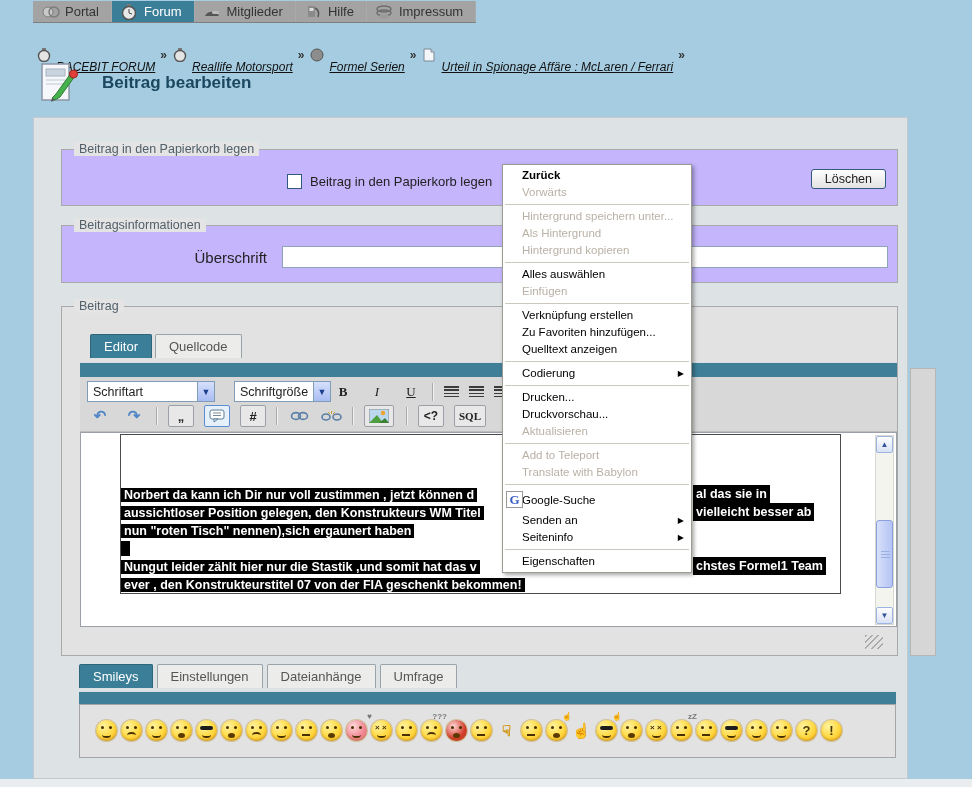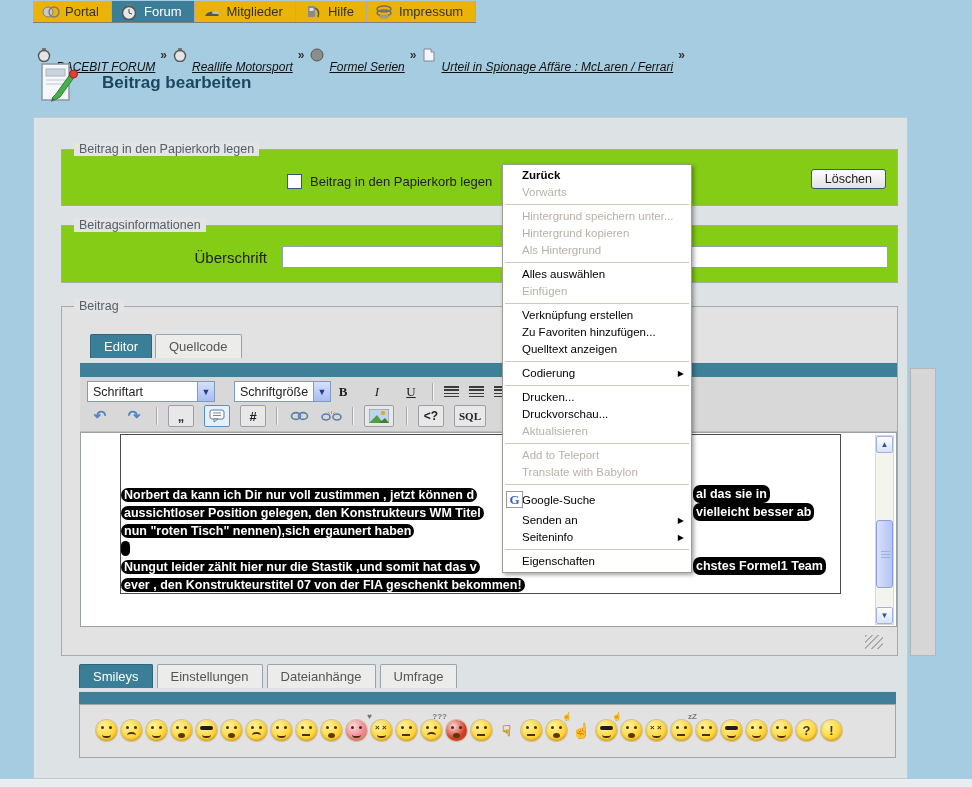--- a/index.html
+++ b/index.html
@@ -1,41 +1,41 @@
 <!DOCTYPE html>
 <html><head>
 <meta charset="utf-8">
 <style>
   * { margin:0; padding:0; box-sizing:border-box; }
   body { font-family:"Liberation Sans", sans-serif; }
   .screen { position:relative; width:972px; height:787px; background:#a5cce0; overflow:hidden; }
 
   
   .topnav { position:absolute; left:33px; top:1px; height:22px; display:flex;
-            background:#eab308; border-bottom:1px solid #7f7f7f; }
+            background:#a3a3a3; border-bottom:1px solid #7f7f7f; }
   .nav-tab { display:flex; align-items:center; gap:5px; padding:0 12px 0 8px; font-size:13px;
              color:#333; border-right:1px solid #aaa; cursor:pointer; white-space:nowrap; }
   .nav-tab.active { background:#3a7e97; color:#fff; }
   .nav-icon { display:inline-flex; width:19px; height:16px; align-items:center; justify-content:center; }
 
   
   .breadcrumb { position:absolute; left:36px; top:36px; font-size:12px; font-style:italic;
                 color:#111; display:flex; align-items:center; gap:5px; white-space:nowrap; }
   .bc-link { text-decoration:underline; color:#111; cursor:pointer;margin-top:24px; }
   .bc-sep { font-style:normal; color:#333; font-weight:bold; }
   .bc-icon { display:inline-flex; width:15px; height:14px; align-items:center; justify-content:center; font-style:normal; }
 
   
   .page-header { position:absolute; left:40px; top:58px; display:flex; align-items:center; gap:24px; }
   .page-header h1 { font-size:17px; font-weight:bold; color:#1b4860; }
 
   
   .main-panel { position:absolute; left:33px; top:117px; width:875px; height:662px;
                 background:#dde2e5; border:1px solid #c3c9cd; }
-  .fs { position:absolute; left:27px; width:837px; border:1px solid #a9a9a9; background:#84cc16; }
+  .fs { position:absolute; left:27px; width:837px; border:1px solid #a9a9a9; background:#c4b5fd; }
   .fs-legend { position:absolute; top:-8px; left:12px; background:#e4e4e4; padding:0 5px;
                font-size:12.5px; color:#51606a; }
   .fs-trash { top:31px; height:57px; }
   .fs-info  { top:107px; height:58px; }
   .fs-post  { top:188px; height:350px; background:#e2e2e2; }
 
   
   .trash-row { position:absolute; left:0; top:22px; width:100%; }
   .checkbox { position:absolute; left:225px; top:2px; width:15px; height:15px; background:#fff;
               border:1px solid #33597f; }
@@ -82,21 +82,21 @@
   .ibtn.framed { background:#e8e8e8; border:1px solid #9aa0a6; border-radius:2px; width:26px; }
   .ibtn.selected { background:#e6f0fb; border:1px solid #5b8fd4; }
   .arrow-glyph { color:#4f86c6; font-size:15px; font-weight:bold; }
 
   
   .editor-area { position:absolute; left:18px; top:125px; width:817px; height:195px; background:#fff;
                  border:1px solid #9aa0a6; }
   .editor-box { position:absolute; left:39px; top:1px; width:721px; height:160px; border:1px solid #4a4a4a;
                 background:#fff; padding-top:50px; overflow:hidden; cursor:text; }
   .tline { height:18px; line-height:18px; position:relative; white-space:nowrap; }
-  .sel { background:#000; color:#fff; padding:0 3px; font-size:12.5px; font-weight:bold;border-radius:7px; }
+  .sel { background:#000; color:#fff; padding:0 3px; font-size:12.5px; font-weight:bold; }
   .rfrag { position:absolute; left:572px; top:0; }
   .stub { display:inline-block; width:9px; height:15px; background:#000; vertical-align:middle; margin-left:0; }
 
   
   .vscroll { position:absolute; right:2px; top:2px; width:19px; height:190px; background:#f4f4ef;
              border:1px solid #d8d8d2; }
   .vs-btn { position:absolute; left:0; width:17px; height:17px; background:linear-gradient(#fdfdfd,#d9e2f5);
             border:1px solid #9db4e0; border-radius:2px; color:#33529c; font-size:8px;
             display:flex; align-items:center; justify-content:center; cursor:pointer; }
   .vs-up { top:0; } .vs-down { bottom:0; }
@@ -435,22 +435,22 @@
   </div>
 
   <div class="right-strip"></div>
   <div class="bottom-strip"></div>
 
   <div class="context-menu">
       <div class="menu-item bold"><span class="mi-label">Zurück</span></div>
       <div class="menu-item disabled"><span class="mi-label">Vorwärts</span></div>
       <div class="menu-sep"></div>
       <div class="menu-item disabled"><span class="mi-label">Hintergrund speichern unter...</span></div>
+      <div class="menu-item disabled"><span class="mi-label">Als Hintergrund</span></div>
       <div class="menu-item disabled"><span class="mi-label">Hintergrund kopieren</span></div>
-      <div class="menu-item disabled"><span class="mi-label">Als Hintergrund</span></div>
       <div class="menu-sep"></div>
       <div class="menu-item"><span class="mi-label">Alles auswählen</span></div>
       <div class="menu-item disabled"><span class="mi-label">Einfügen</span></div>
       <div class="menu-sep"></div>
       <div class="menu-item"><span class="mi-label">Verknüpfung erstellen</span></div>
       <div class="menu-item"><span class="mi-label">Zu Favoriten hinzufügen...</span></div>
       <div class="menu-item"><span class="mi-label">Quelltext anzeigen</span></div>
       <div class="menu-sep"></div>
       <div class="menu-item"><span class="mi-label">Codierung</span><span class="mi-arrow">▶</span></div>
       <div class="menu-sep"></div>

